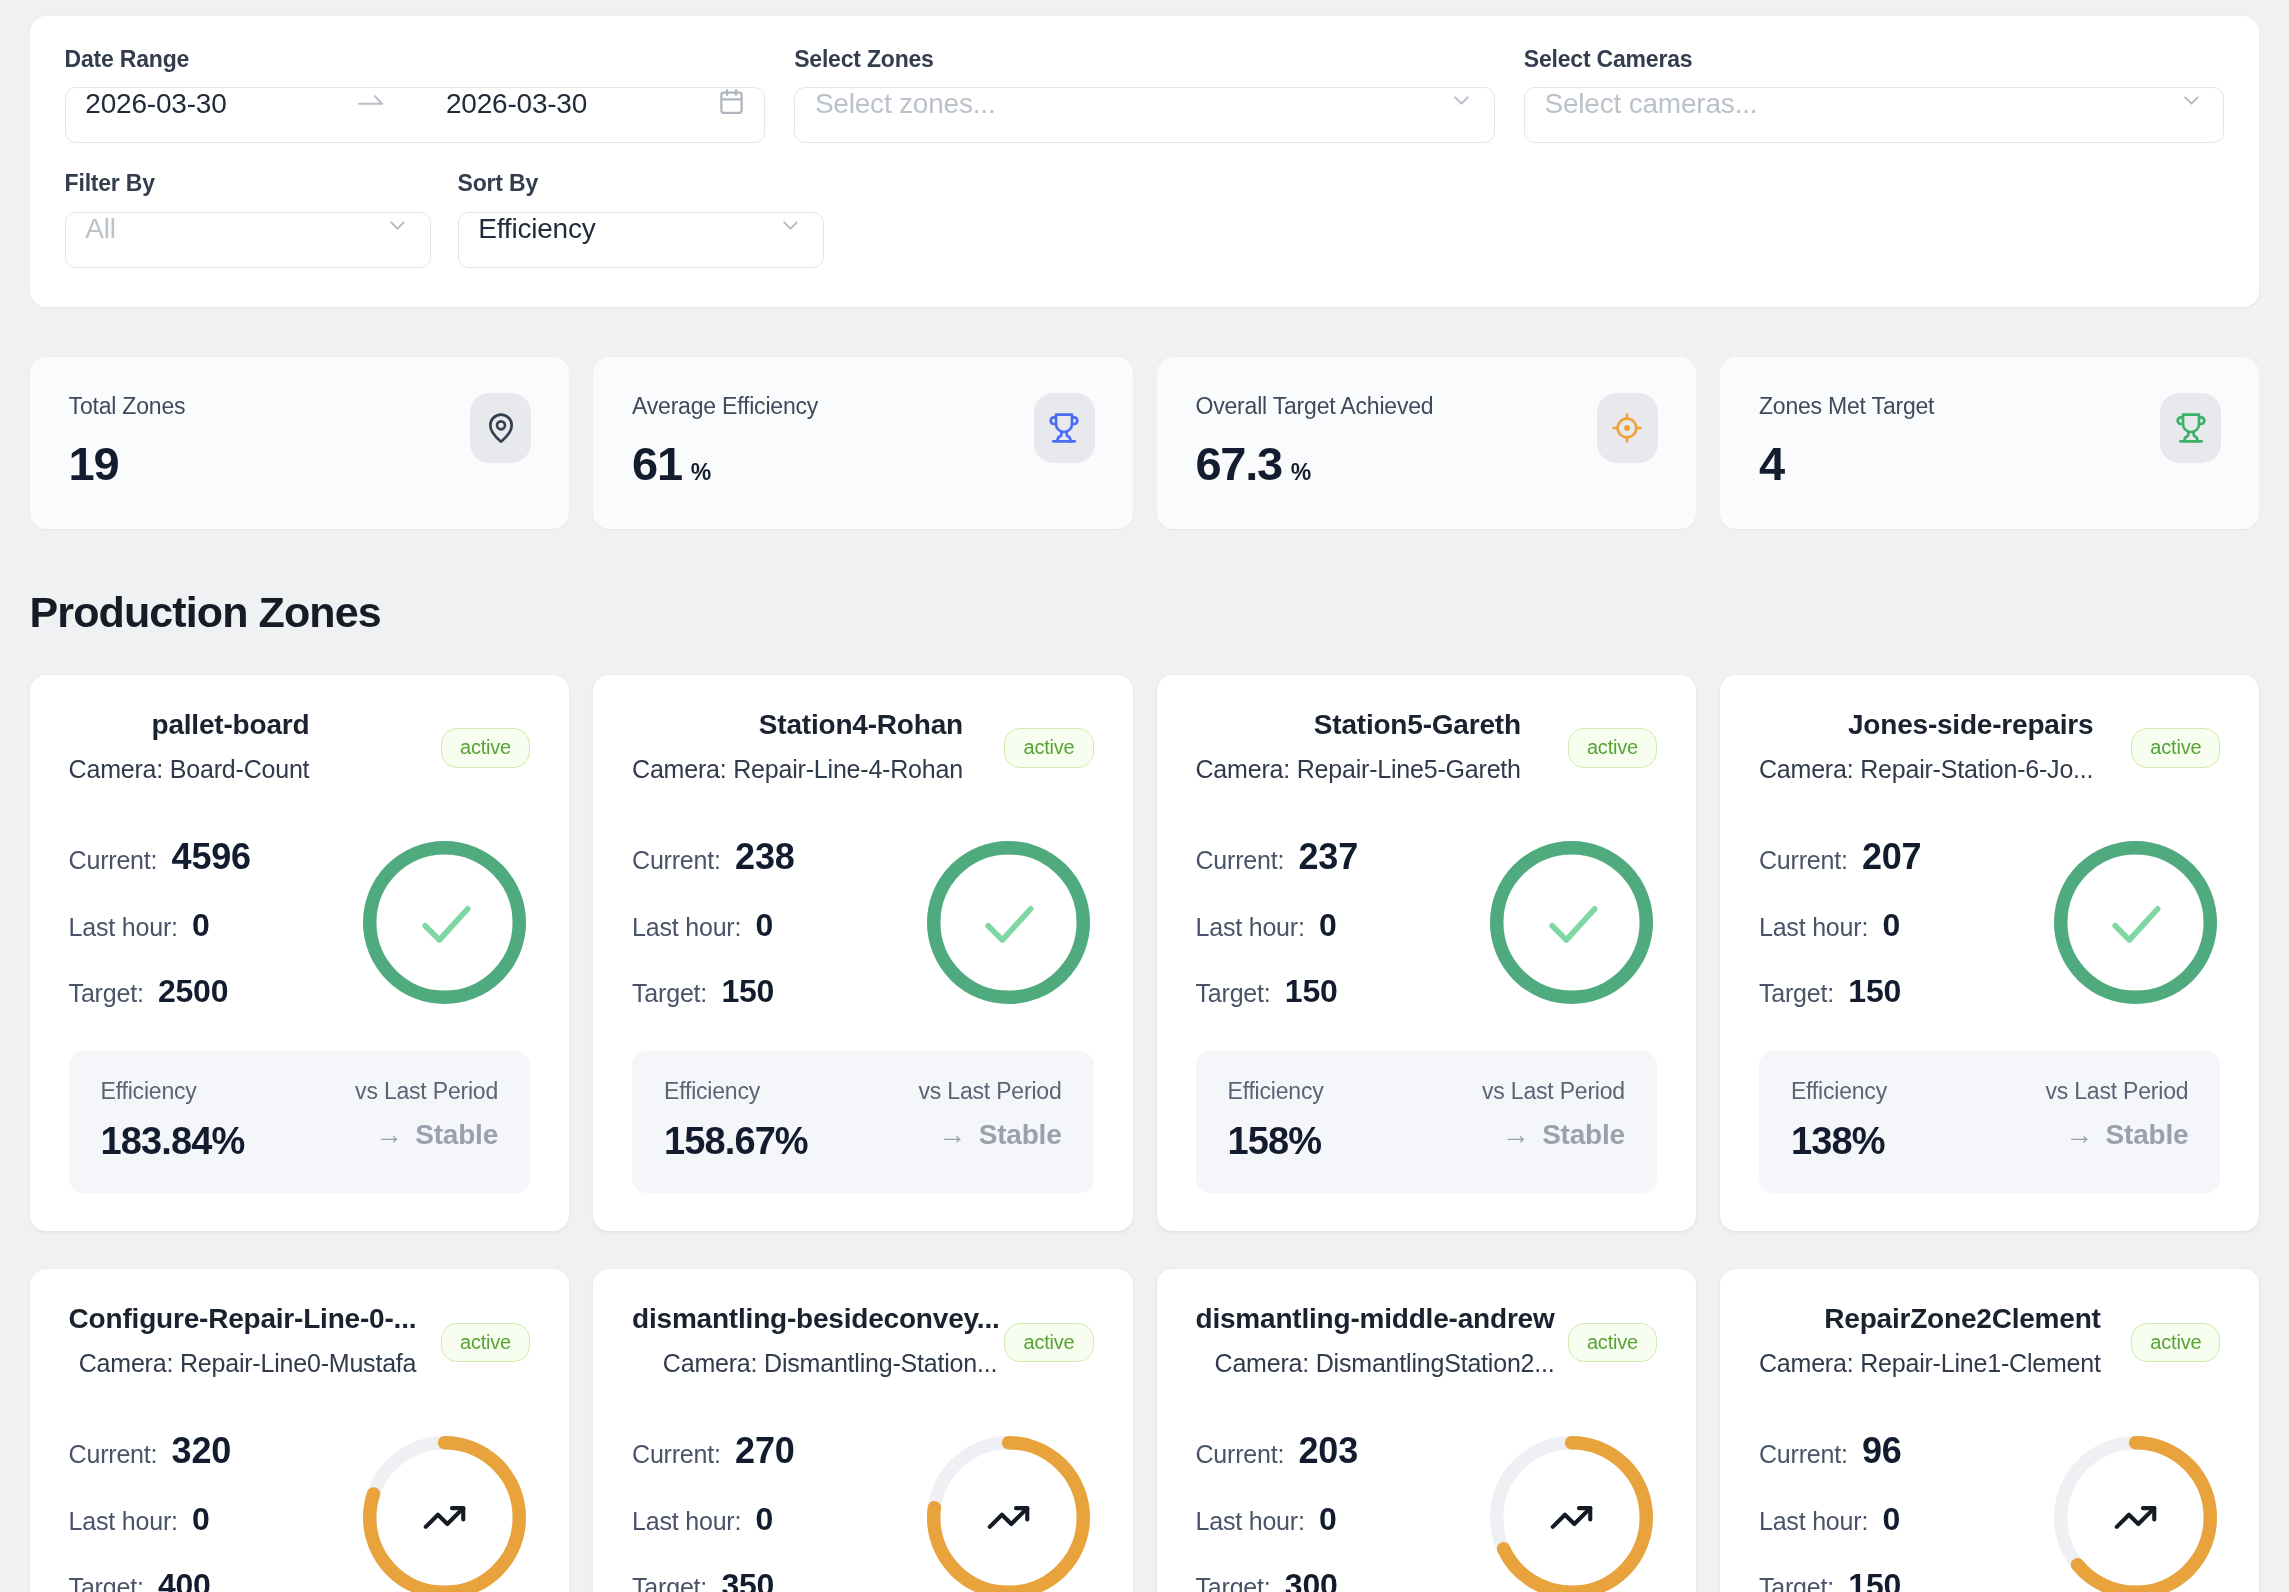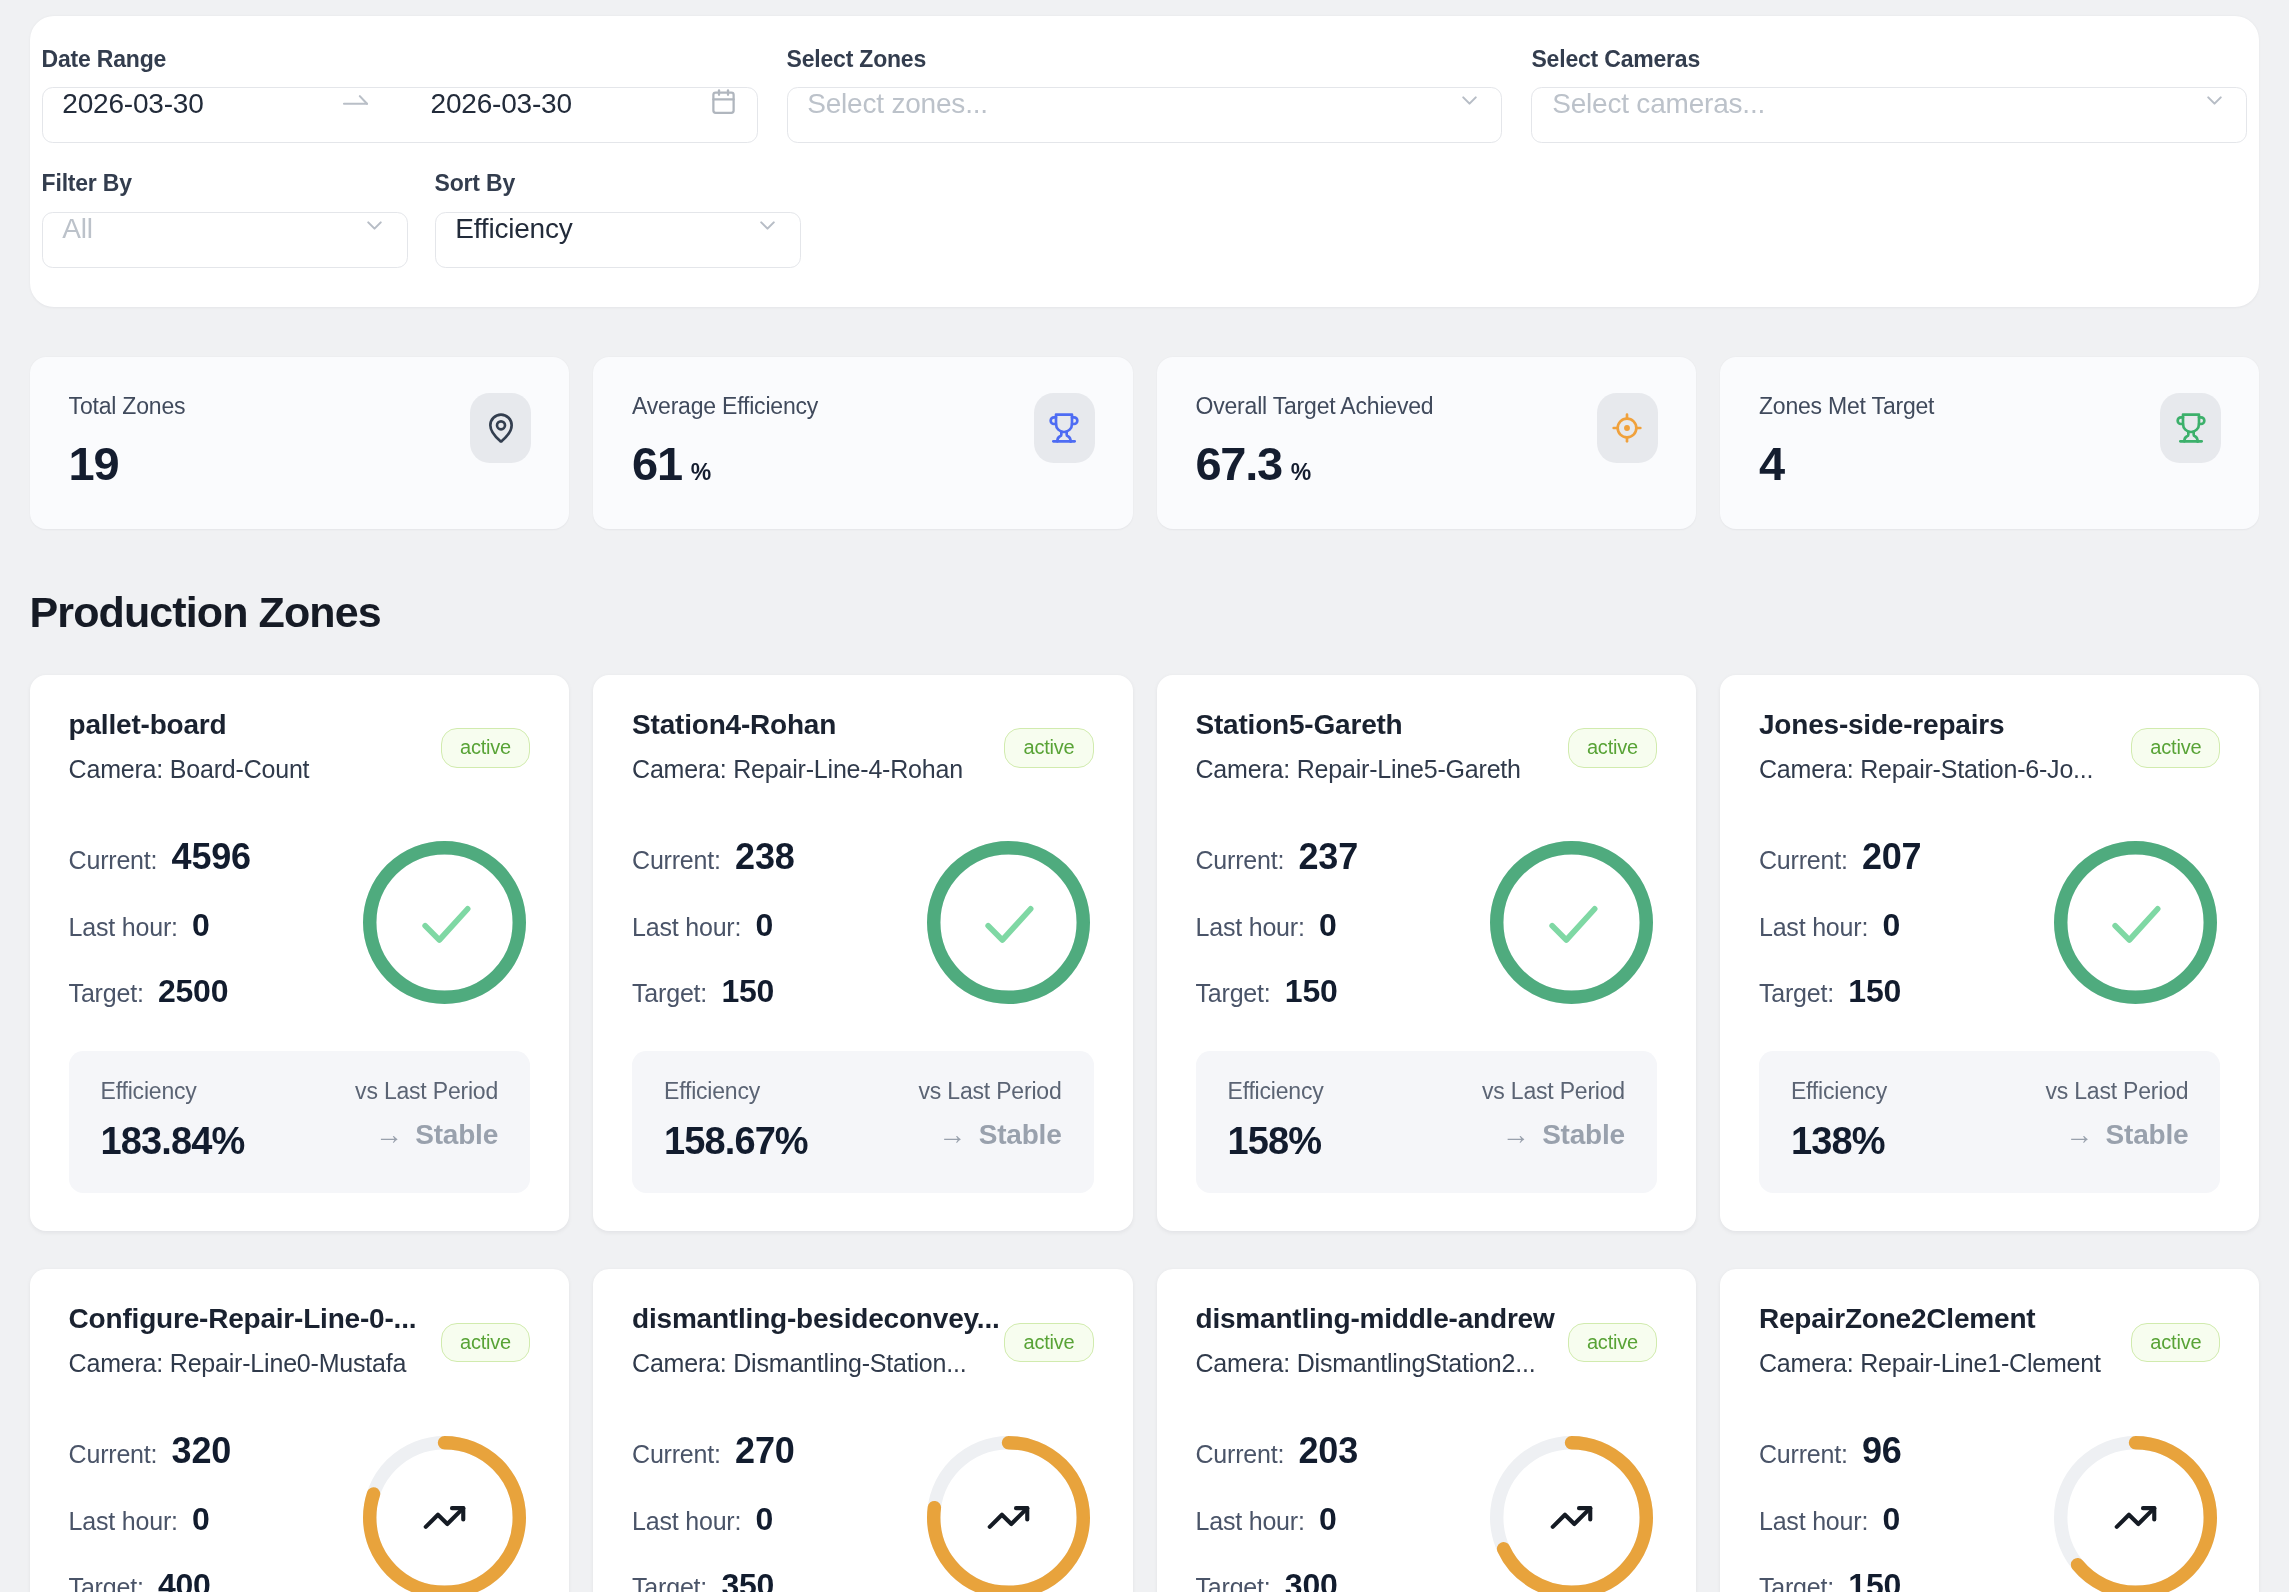--- a/index.html
+++ b/index.html
@@ -8,22 +8,22 @@
     background:#f0f1f3;
     font-family:"Liberation Sans", sans-serif;
     color:#1a2332;
     letter-spacing:-0.2px;
   }
 
   
   .filter-panel {
     margin:16px 29.6px 0;
     background:#ffffff;
-    border-radius:24px;
-    padding:30px 12px 39px;
+    border-radius:16px;
+    padding:30px 35px 39px;
     box-shadow:0 0.9px 2.7px rgba(16,24,40,.05);
   }
   .filter-row-1 { display:grid; grid-template-columns:1fr 1fr 1fr; column-gap:29px; }
   .filter-row-2 { display:flex; gap:27px; margin-top:27px; }
   .f-label { font-size:23px; font-weight:700; color:#333d4e; margin-bottom:14.3px; }
   .input-box {
     height:56px; background:#fff;
     border:1.8px solid #e4e6ea; border-radius:10.7px;
     display:flex; 
     padding:0 19.7px; font-size:28px; color:#222b3a;gap:39px;
@@ -59,21 +59,21 @@
   
   .section-title { margin:59px 29.6px 0; font-size:43px; font-weight:800; color:#161b25; letter-spacing:-0.9px; }
   .zones-grid { margin:38px 29.6px 0; display:grid; grid-template-columns:repeat(4,1fr); column-gap:24px; row-gap:38px; align-items:start; }
   .zone-card {
     background:#fff; border-radius:16px;
     padding:34px 39px 38px;
     box-shadow:0 1.8px 4.5px rgba(16,24,40,.06);
     overflow:hidden;
   }
   .zone-head { display:flex; justify-content:space-between; align-items:flex-start; }
-  .zone-head-left { min-width:0; }
+  .zone-head-left { min-width:0;text-align:right; }
   .zone-title { font-size:28px; font-weight:700; color:#1a2230; white-space:nowrap; }
   .zone-camera { margin-top:14.3px; font-size:25px; color:#303a4b; white-space:nowrap; }
   .badge {
     flex:none; margin-top:19.7px; margin-left:7.2px;
     font-size:20px; color:#58a336; background:#f7fdef;
     border:1.8px solid #d1ebae; border-radius:16px;
     padding:7.2px 18px;
   }
   .zone-body { display:flex; justify-content:space-between; align-items:center; margin-top:52px; }
   .stat-line { display:flex; align-items:baseline; gap:14.3px; margin-bottom:29px; }

